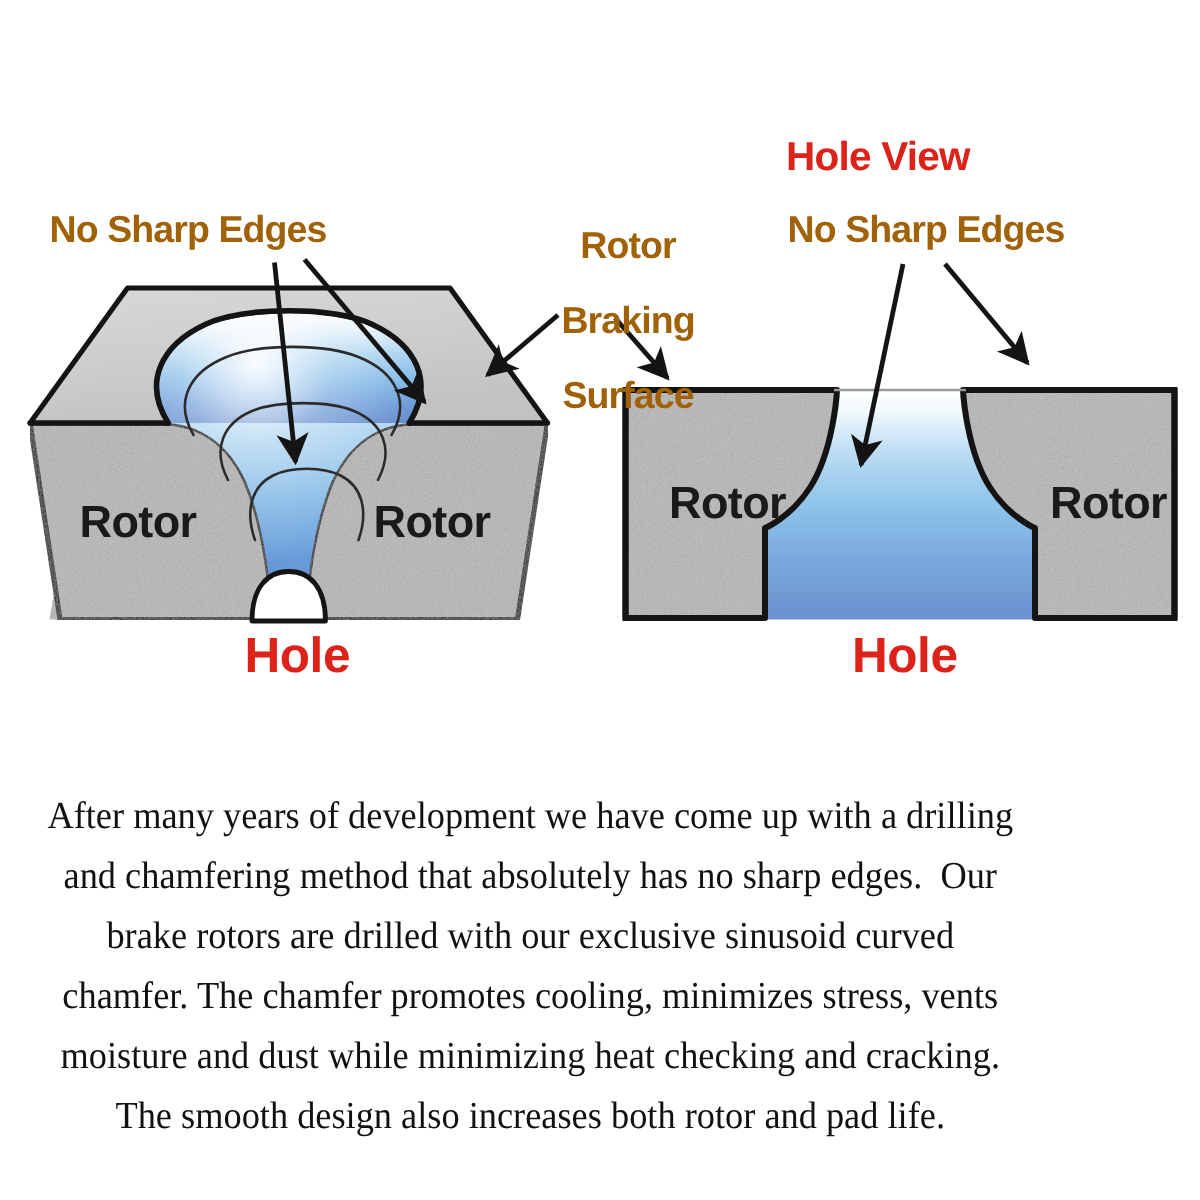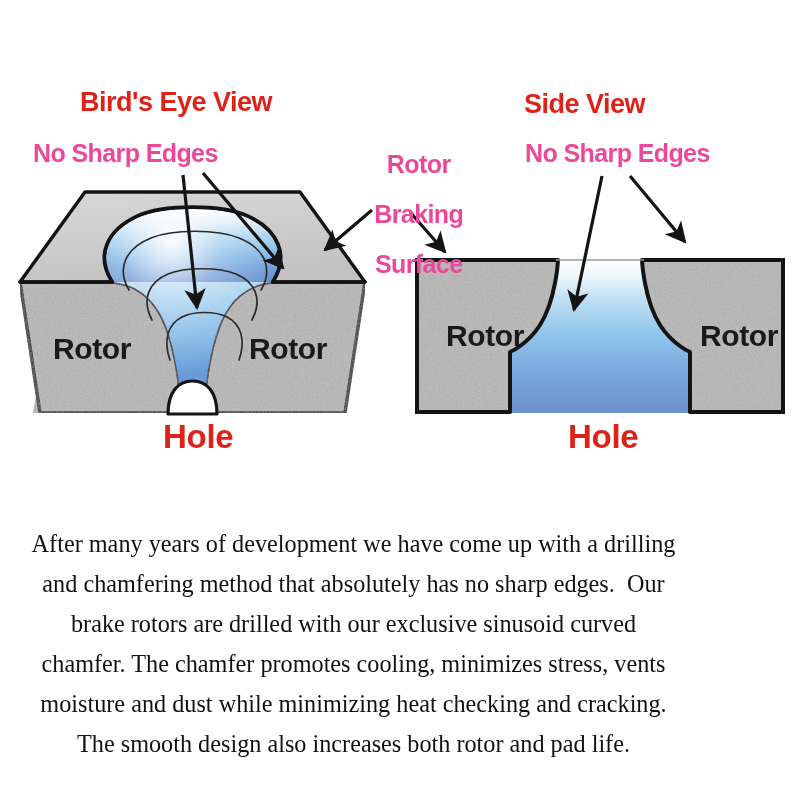--- a/index.html
+++ b/index.html
@@ -36,21 +36,21 @@
   
   .lbl {
     position: absolute;
     white-space: pre;
     font-family: "Liberation Sans", sans-serif;
     font-weight: bold;
     line-height: 1.06;
     letter-spacing: -0.2px;
   }
   .lbl-red  { color: #dd2319; }
-  .lbl-dark { color: #ec4899; }
+  .lbl-dark { color: #a16207; }
 
   .heading-view {
     font-size: 27px;
     letter-spacing: -0.5px;
   }
   .heading-hole {
     font-size: 33px;
     letter-spacing: -0.3px;
   }
   .callout {
@@ -280,31 +280,30 @@
       <line x1="203" y1="173" x2="283" y2="268" stroke="#141414" stroke-width="3.2" marker-end="url(#arrowHead)"></line>
 
       <line x1="372" y1="210" x2="325" y2="250" stroke="#141414" stroke-width="3.2" marker-end="url(#arrowHead)"></line>
       <line x1="410" y1="212" x2="445" y2="252" stroke="#141414" stroke-width="3.2" marker-end="url(#arrowHead)"></line>
 
       <line x1="602" y1="176" x2="574" y2="310" stroke="#141414" stroke-width="3.2" marker-end="url(#arrowHead)"></line>
       <line x1="630" y1="176" x2="685" y2="242" stroke="#141414" stroke-width="3.2" marker-end="url(#arrowHead)"></line>
     </g>
   </svg>
 
-  <div class="lbl lbl-red heading-view" style="left:80px; top:88px;">Bird's Eye View</div>
 
   <div class="lbl lbl-dark callout" style="left:33px; top:140px;">No Sharp Edges</div>
 
   <div class="lbl lbl-dark callout-multiline" style="left:344px; top:127px; width:124px;">
     <span>Rotor</span><br>
     <span>Braking</span><br>
     <span>Surface</span>
   </div>
 
-  <div class="lbl lbl-red heading-view" style="left:524px; top:90px;">Side View</div>
+  <div class="lbl lbl-red heading-view" style="left:524px; top:90px;">Hole View</div>
 
   <div class="lbl lbl-dark callout" style="left:525px; top:140px;">No Sharp Edges</div>
 
   <div class="lbl rotor-word" style="left:53px; top:333px;">Rotor</div>
   <div class="lbl rotor-word" style="left:249px; top:333px;">Rotor</div>
 
   <div class="lbl rotor-word" style="left:446px; top:320px;">Rotor</div>
   <div class="lbl rotor-word" style="left:700px; top:320px;">Rotor</div>
 
   <div class="lbl lbl-red heading-hole" style="left:163px; top:420px;">Hole</div>

